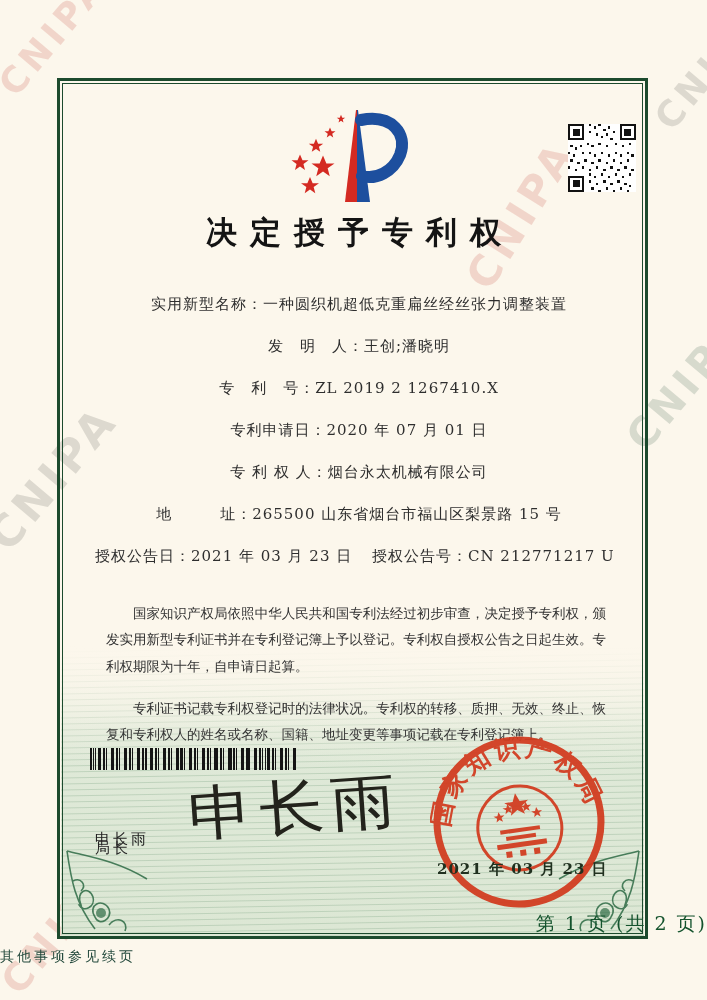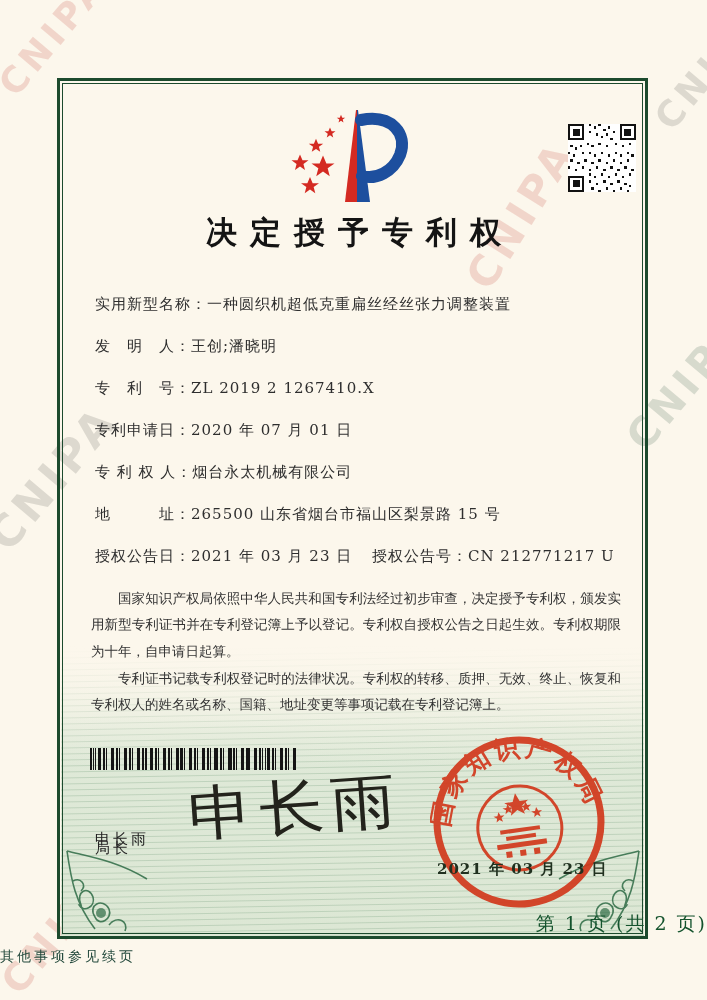--- a/index.html
+++ b/index.html
@@ -47,31 +47,31 @@
   
   .certno{position:absolute; left:95px; top:118px; z-index:3; font-size:14px; letter-spacing:2px; color:#3c3c3c;}
   .qr{position:absolute; left:568px; top:124px; width:68px; height:68px; z-index:3; background:#fff;}
   .logo{position:absolute; left:286px; top:106px; width:142px; height:102px; z-index:3;}
   .title{
     position:absolute; left:0; right:0; top:212px; z-index:3; text-align:center;
     font-size:31px; font-weight:bold; letter-spacing:13px; text-indent:13px; color:#141414;
   }
   
   .rows{position:absolute; left:95px; top:292px; width:528px; z-index:3; font-size:15px; line-height:24px;}
-  .row{margin-bottom:18px; white-space:nowrap; letter-spacing:1px;}
+  .row{margin-bottom:18px; white-space:nowrap; letter-spacing:1px;text-align:center;}
   .row .lab{color:#2e2e2e;}
   .row .val{color:#2e2e2e;}
   .grant-row{position:relative; margin-top:1px; white-space:nowrap; letter-spacing:1px;}
   .grant-no{position:absolute; left:277px; top:0;}
   
   .paras{
     position:absolute; left:90px; top:584px; width:532px; z-index:3;
     font-size:13.5px; line-height:1.95; text-align:justify; color:#333;
   }
-  .paras p{margin:1px; text-indent:2em;}
+  .paras p{margin:16px; text-indent:2em;}
   
   .barcode{
     position:absolute; left:90px; top:748px; width:207px; height:22px; z-index:3;
     background:
       repeating-linear-gradient(90deg,#141414 0 2px,transparent 2px 3px,#141414 3px 4px,transparent 4px 8px,#141414 8px 11px,transparent 11px 13px),
       repeating-linear-gradient(90deg,transparent 0 5px,#141414 5px 6px,transparent 6px 17px);
   }
   
   .sig-title{position:absolute; left:95px; top:799px; z-index:3; font-size:15px; letter-spacing:3px; color:#222;margin-top:40px;}
   .sig-name{position:absolute; left:95px; top:830px; z-index:3; font-size:15px; letter-spacing:3px; color:#222;}

